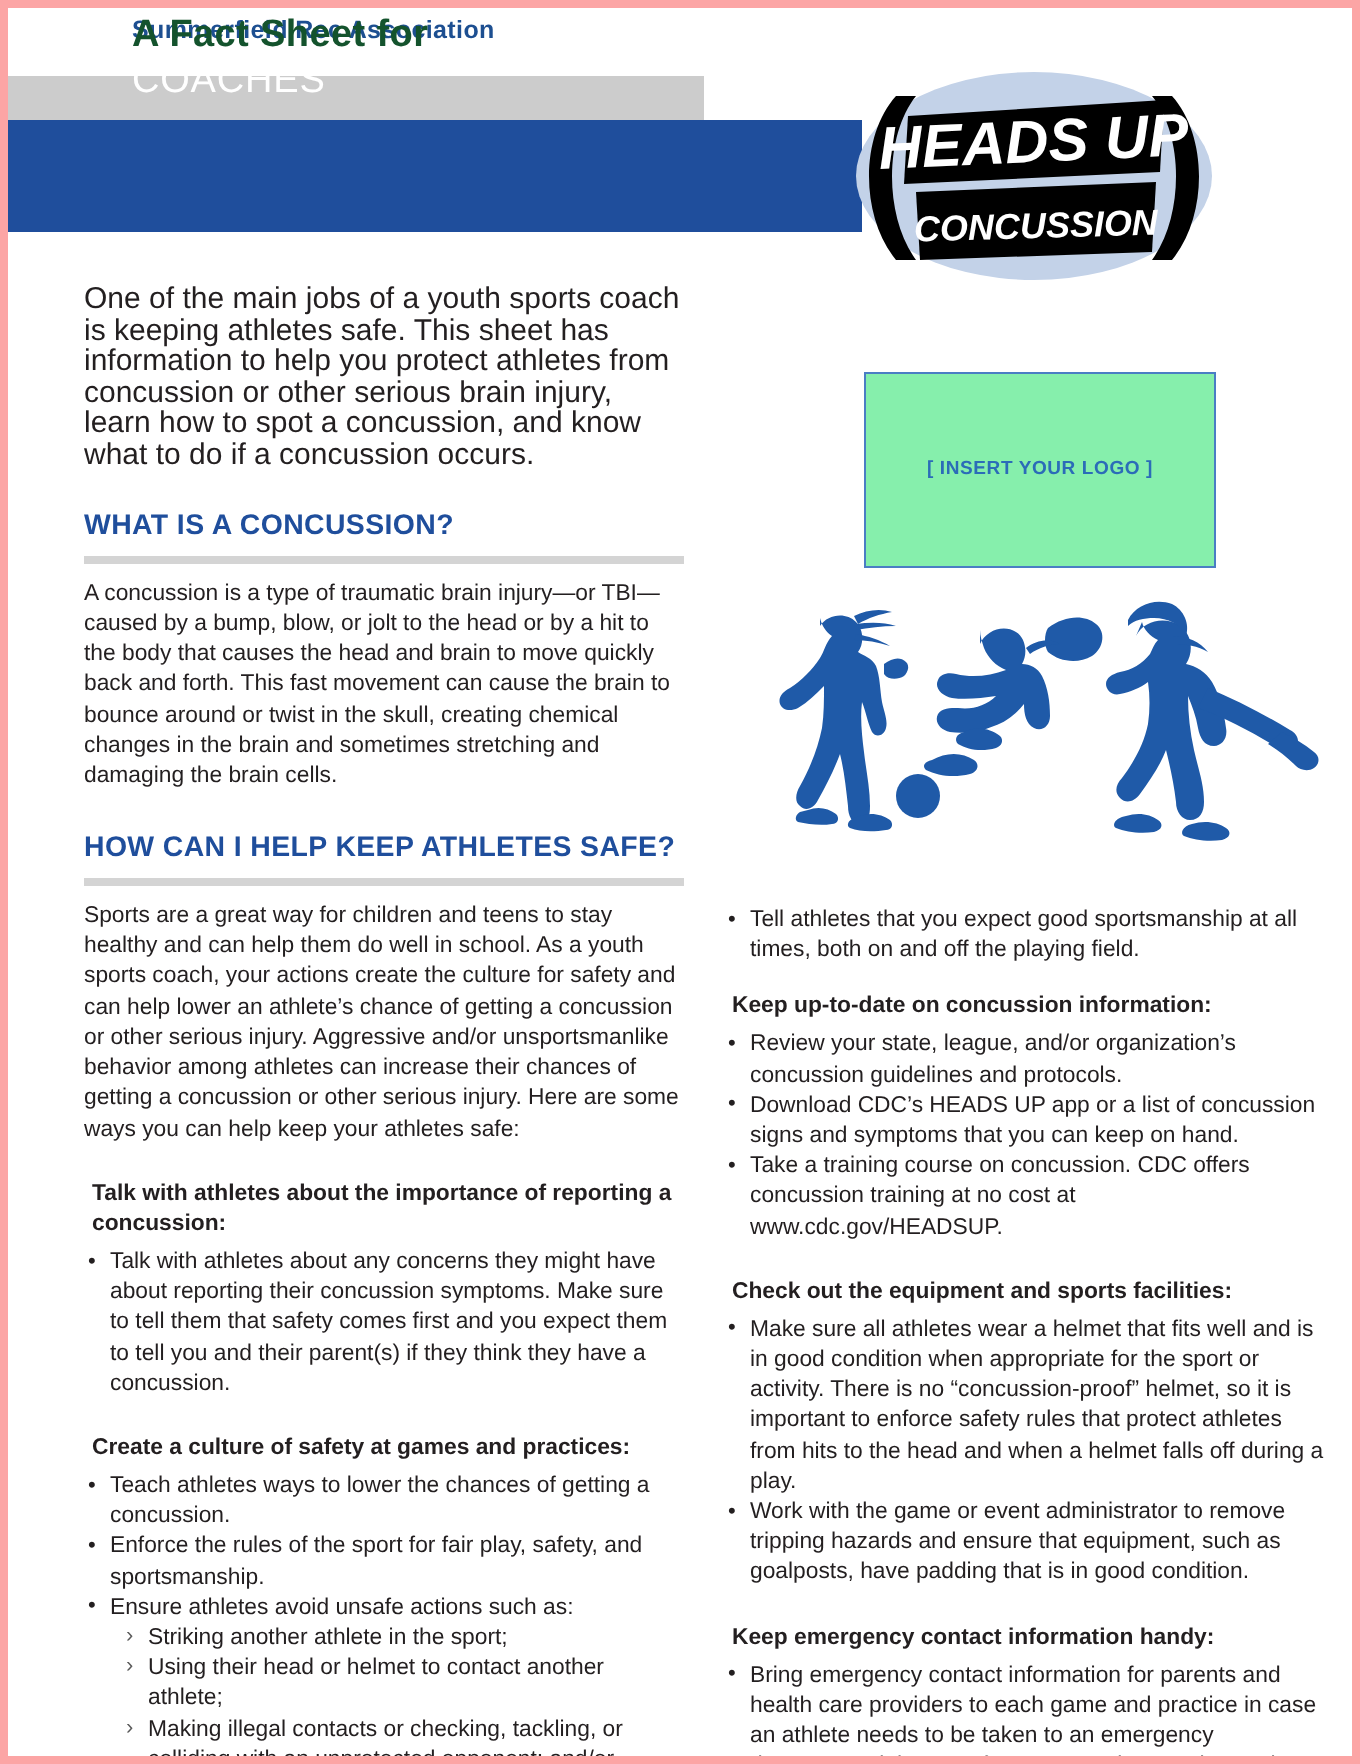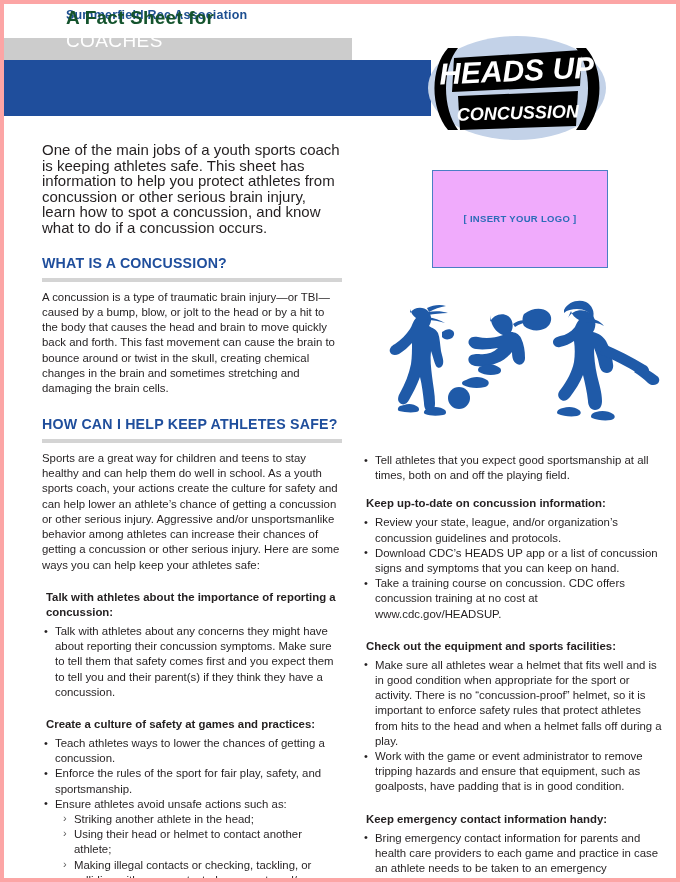--- a/index.html
+++ b/index.html
@@ -89,26 +89,26 @@
   .logo-svg {
     position: absolute;
     left: 0;
     top: 0;
   }
 
   
   .logo-box {
     position: absolute;
     left: 428px;
-    top: 166px;
+    top: 182px;
     width: 176px;
     height: 98px;
     border: 1.5px solid #4a7ec4;
     box-sizing: border-box;
-    background: #f0abfc;
+    background: #86efac;
   }
   .logo-box-text {
     position: absolute;
     left: 0;
     right: 0;
     top: 42px;
     text-align: center;
     font-size: 9.5px;
     font-weight: bold;
     color: #2b6cb8;
@@ -308,21 +308,21 @@
 
     <div class="gap-md"></div>
 
     <h3 class="sub-head">Create a culture of safety at games and practices:</h3>
     <ul class="bullets">
       <li>Teach athletes ways to lower the chances of getting a concussion.</li>
       <li>Enforce the rules of the sport for fair play, safety, and sportsmanship.</li>
       <li>Ensure athletes avoid unsafe actions such as:</li>
     </ul>
     <ul class="subbullets">
-      <li>Striking another athlete in the head;</li>
+      <li>Striking another athlete in the sport;</li>
       <li>Using their head or helmet to contact another athlete;</li>
       <li>Making illegal contacts or checking, tackling, or colliding with an unprotected opponent; and/or</li>
       <li>Trying to injure or put another athlete at risk for injury.</li>
     </ul>
   </div>
 
   <div class="col-right">
 
     <ul class="bullets">
       <li>Tell athletes that you expect good sportsmanship at all times, both on and off the playing field.</li>

